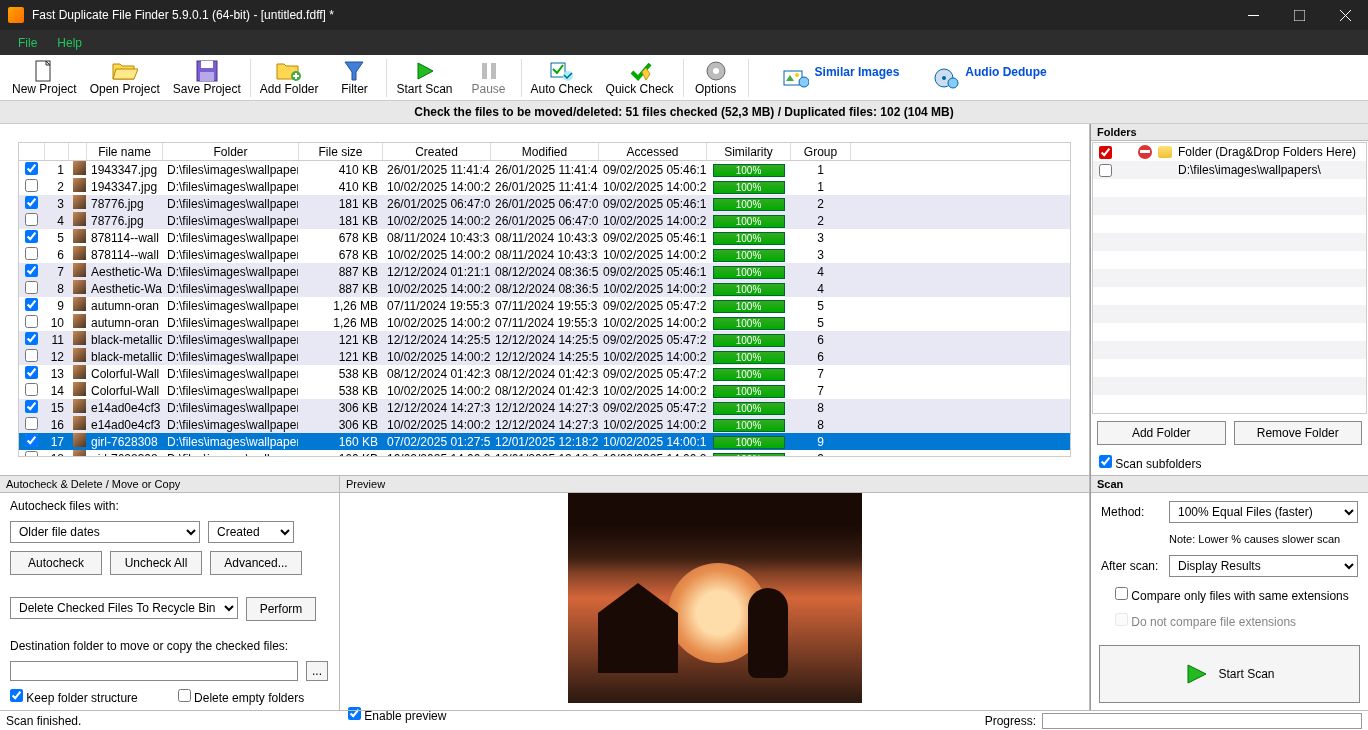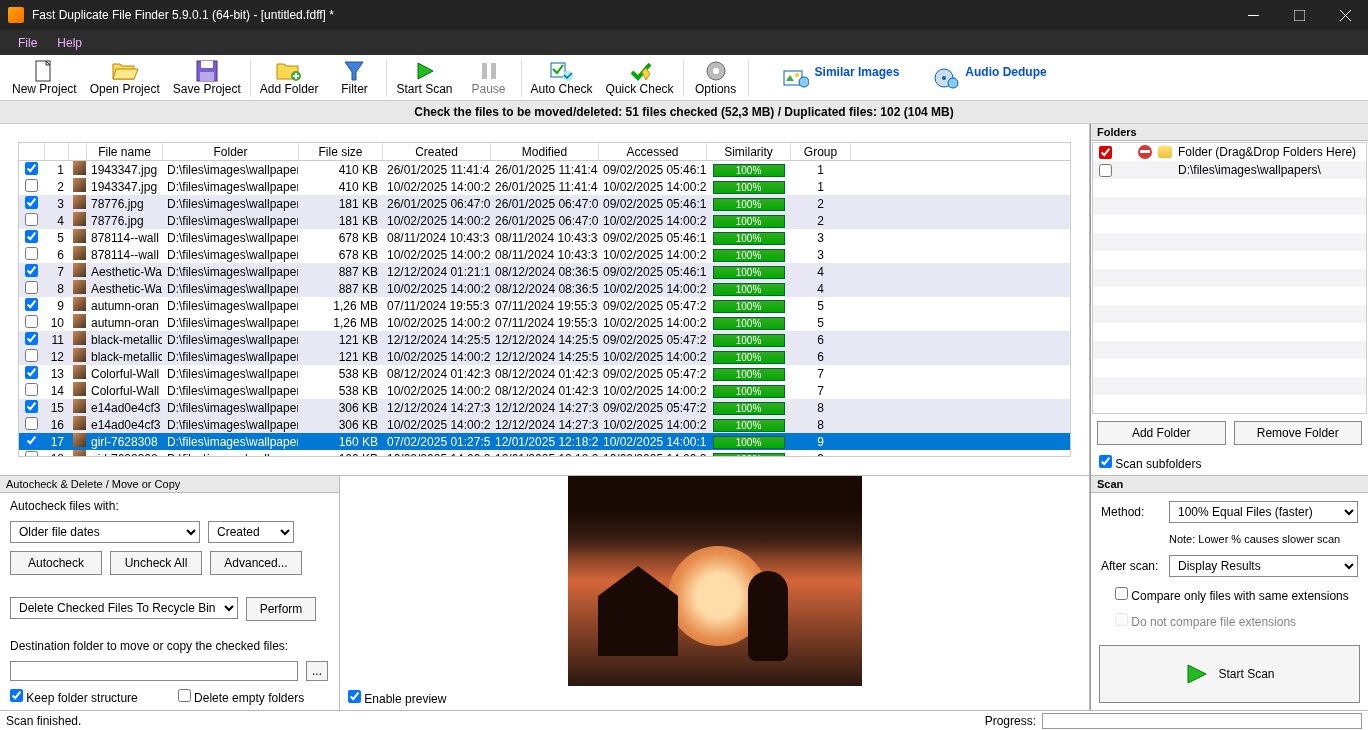--- a/index.html
+++ b/index.html
@@ -3,21 +3,21 @@
 <meta charset="utf-8">
 <style>
 *{box-sizing:border-box;margin:0;padding:0;font-family:"Segoe UI",Tahoma,sans-serif;font-size:12px;}
 body{background:#fff;overflow:hidden;width:1368px;height:730px;display:flex;flex-direction:column;}
 .titlebar{background:#242424;color:#fff;height:30px;display:flex;align-items:center;padding:0 0 0 8px;}
 .titlebar .icon{width:16px;height:16px;background:linear-gradient(135deg,#ffa500,#ff6b00);margin-right:8px;border-radius:2px;}
 .titlebar .title{flex:1;font-size:12px;}
 .titlebar .winbtns{display:flex;}
 .titlebar .winbtn{width:46px;height:30px;display:flex;align-items:center;justify-content:center;color:#fff;}
 .menubar{background:#2d2d2d;height:25px;display:flex;align-items:center;padding:0 8px;}
-.menubar .menuitem{color:#f0abfc;padding:4px 10px;cursor:pointer;}
+.menubar .menuitem{color:#22c55e;padding:4px 10px;cursor:pointer;}
 .toolbar{background:#fff;border-bottom:1px solid #ccc;height:46px;display:flex;align-items:center;padding:2px 6px;gap:1px;}
 .tbtn{display:flex;flex-direction:column;align-items:center;justify-content:center;padding:2px 6px;min-width:58px;cursor:pointer;font-size:11px;text-align:center;height:42px;}
 .tbtn .ticons{height:22px;display:flex;align-items:center;justify-content:center;}
 .tsep{width:1px;height:38px;background:#ddd;margin:0 2px;}
 .tlink{display:flex;align-items:flex-start;gap:6px;padding:4px 10px;color:#0050d8;font-weight:bold;cursor:pointer;}
 .tlink .tlicon{width:26px;height:26px;display:flex;align-items:center;justify-content:center;}
 .summarybar{background:#e8e8e8;text-align:center;font-weight:bold;padding:4px;border-bottom:1px solid #ccc;}
 .mainrow{flex:1;display:flex;min-height:0;}
 .leftcol{flex:1;display:flex;flex-direction:column;min-width:0;border-right:1px solid #bbb;}
 .rightcol{width:278px;display:flex;flex-direction:column;border-left:1px solid #999;}
@@ -537,20 +537,21 @@
             <input type="text" style="width: 288px;">
             <button class="btn" style="width:22px;padding:2px 0">...</button>
           </div>
           <div class="acrow" style="gap:40px">
             <label><input type="checkbox" checked="" style=""> <span>Keep folder structure</span></label>
             <label><input type="checkbox" style=""> <span>Delete empty folders</span></label>
           </div>
         </div>
       </div>
       <div class="previewpanel">
+        <div class="panelhdr">Preview</div>
         <div class="previewbody">
           <div class="previewimg">
             <div class="pv-trees"></div>
             <div class="pv-moon"></div>
             <div class="pv-house"></div>
             <div class="pv-girl"></div>
           </div>
         </div>
         <div class="enableprev">
           <label><input type="checkbox" checked="" style=""> <span>Enable preview</span></label>

